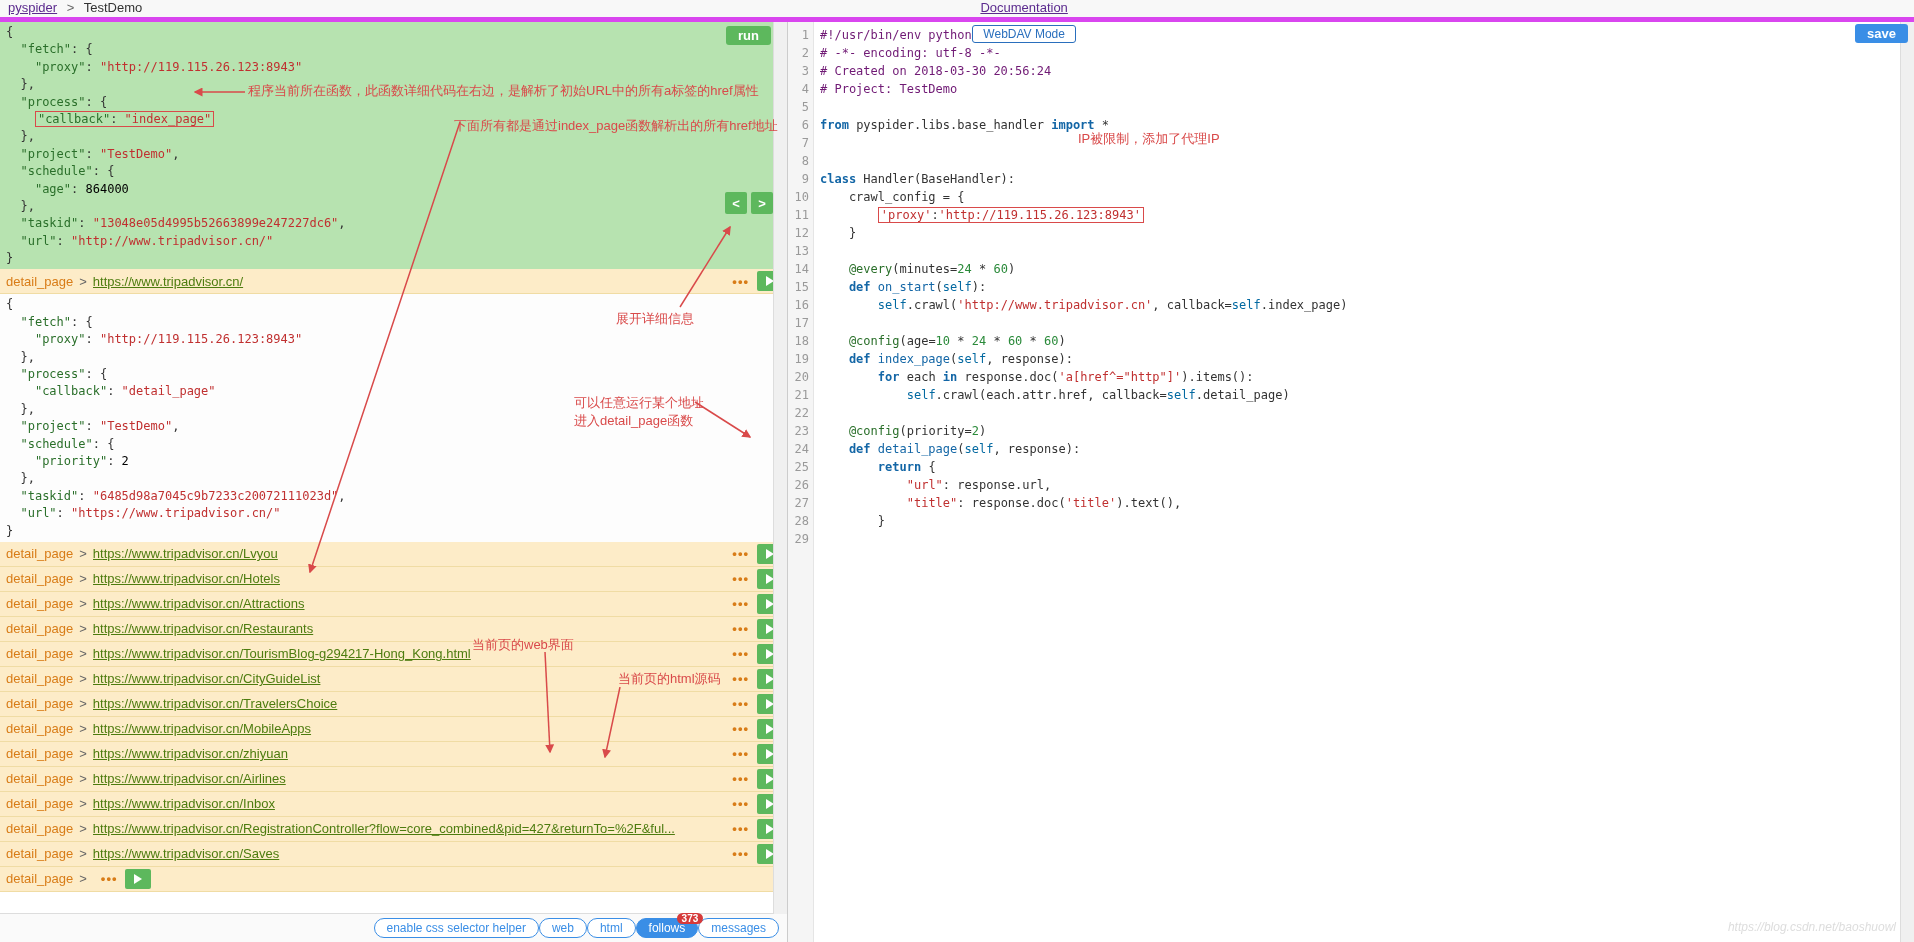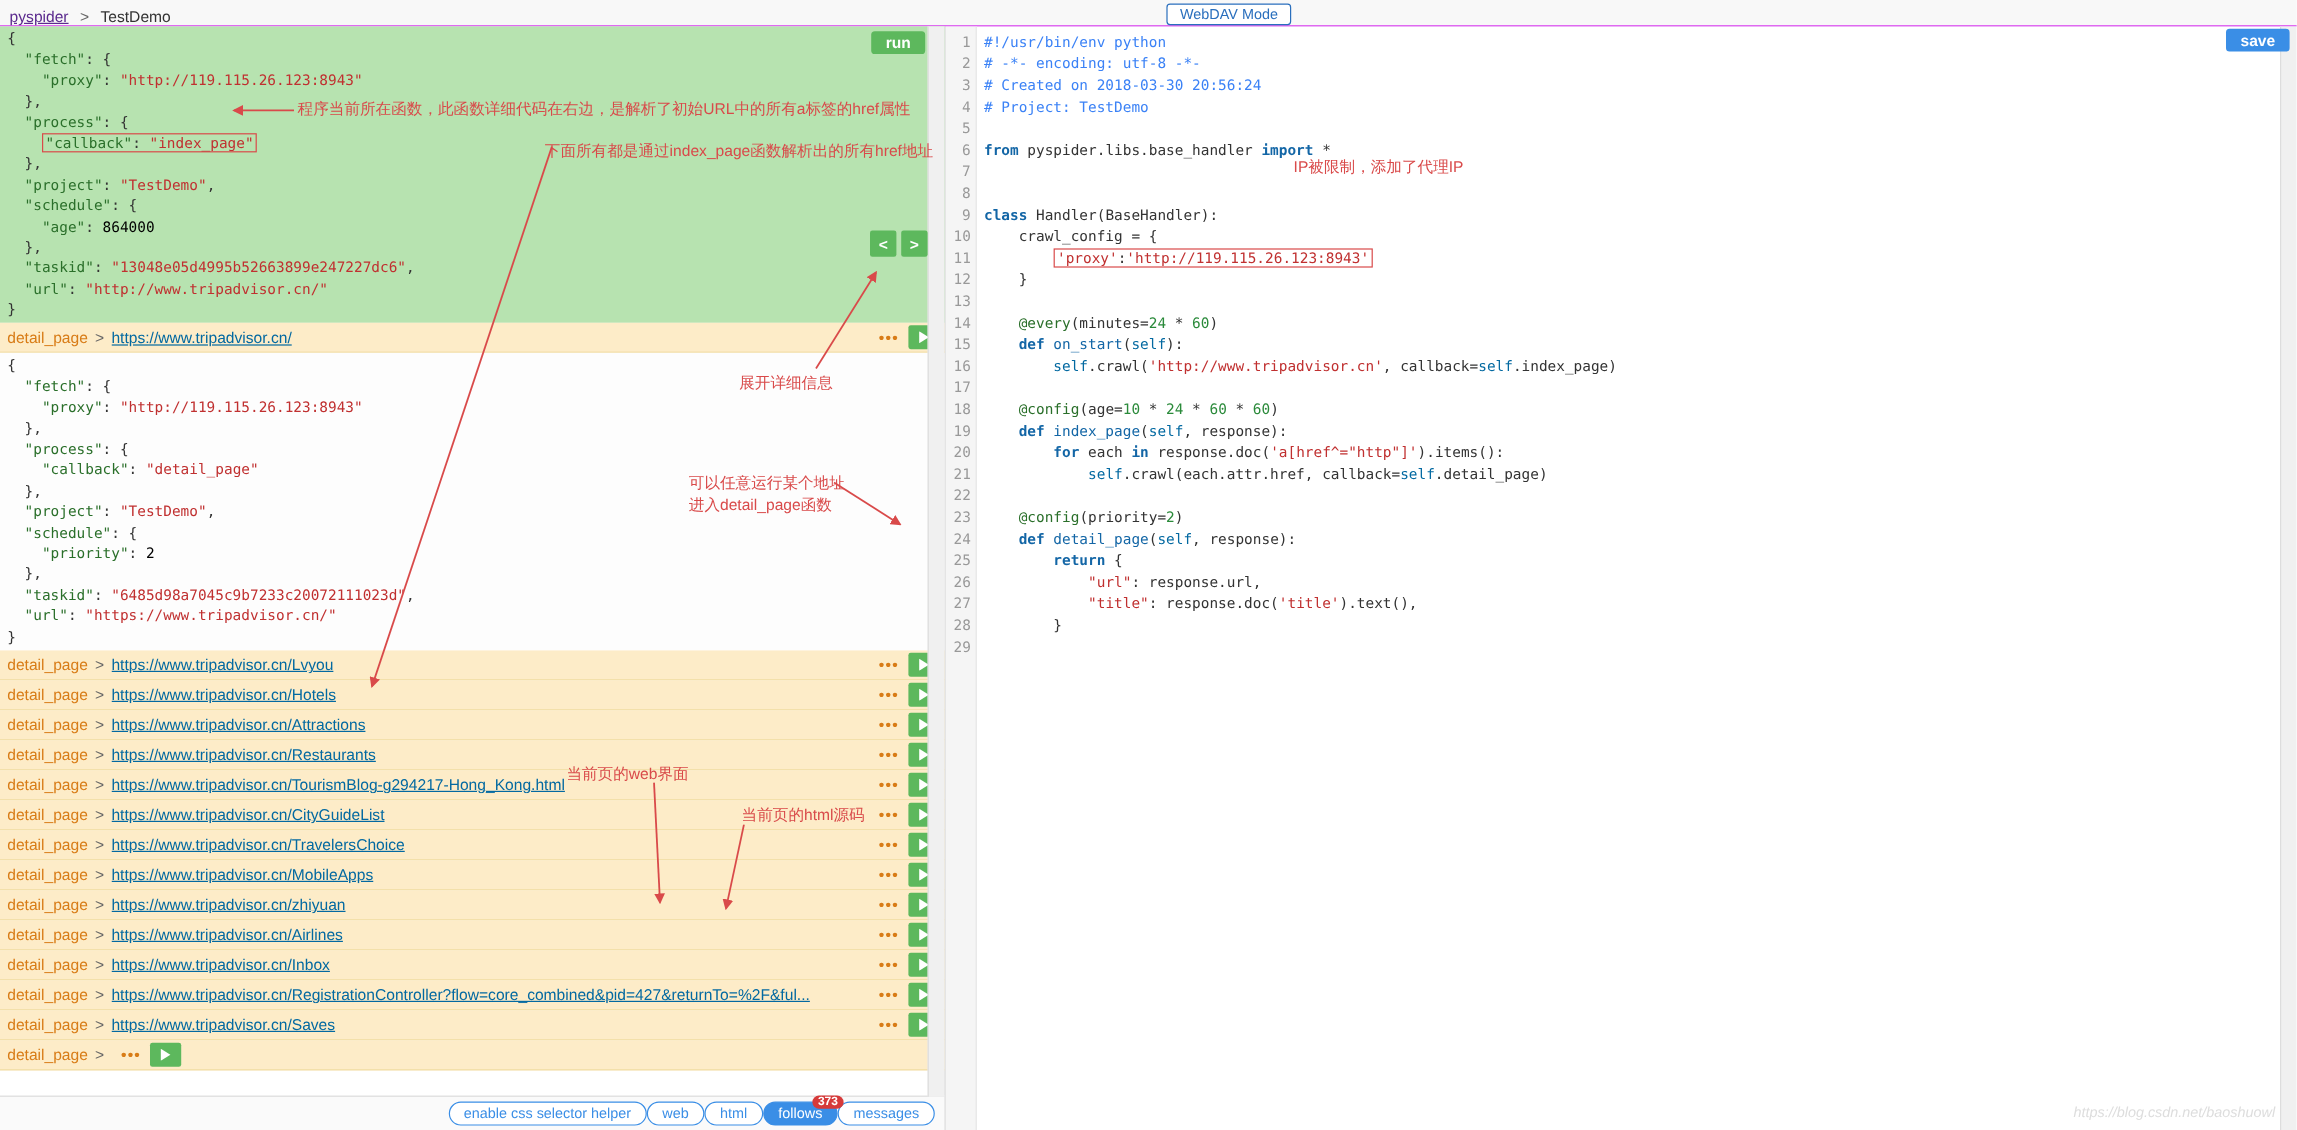--- a/index.html
+++ b/index.html
@@ -1,17 +1,17 @@
 <!DOCTYPE html>
 <html><head>
 <meta charset="utf-8">
 <style>
   * { margin: 0; padding: 0; box-sizing: border-box; }
   body { font-family: "Helvetica Neue", Helvetica, Arial, sans-serif; font-size: 13px; color: #333; background: #fff; width: 1914px; height: 942px; overflow: hidden; position: relative; }
-  .topbar { height: 22px; display: flex; align-items: flex-end; padding: 0 8px; border-bottom: 1px solid #d946ef; background: #f8f8f8; }
+  .topbar { height: 22px; display: flex; align-items: flex-start; padding: 0 8px; border-bottom: 5px solid #d946ef; background: #f8f8f8; }
   .topbar .bc a { color: #5b2a8e; text-decoration: underline; }
   .topbar .bc .sep { margin: 0 6px; color: #666; }
   .topbar .right { margin-left: auto; display: flex; align-items: center; gap: 10px; }
   .topbar .doclink { color: #5b2a8e; text-decoration: underline; }
   .btn-webdav { border: 1px solid #2a6fbd; color: #2a6fbd; background: #fff; padding: 1px 10px; border-radius: 3px; font-size: 12px; cursor: pointer; }
   .main { display: flex; height: 920px; }
   .left { width: 788px; border-right: 1px solid #ccc; display: flex; flex-direction: column; position: relative; }
   .right { flex: 1; display: flex; flex-direction: column; position: relative; }
 
   .run-btn { position: absolute; right: 16px; top: 4px; background: #5db85d; color: #fff; padding: 2px 12px; border-radius: 3px; font-size: 13px; font-weight: bold; cursor: pointer; z-index: 5; }
@@ -24,34 +24,34 @@
   .jv-str { color: #c03030; }
   .jv-num { color: #000000; }
   .boxed { border: 1px solid #d94a4a; padding: 0 2px; }
 
   .navbtns { position: absolute; right: 14px; top: 170px; display: flex; gap: 4px; z-index: 4; }
   .navbtn { width: 22px; height: 22px; background: #5db85d; color: #fff; display: flex; align-items: center; justify-content: center; font-weight: bold; border-radius: 2px; cursor: pointer; }
 
   .row { display: flex; align-items: center; height: 25px; background: #fdecc8; border-bottom: 1px solid #f0dca4; padding: 0 6px; font-size: 13px; }
   .row .cb { color: #d87c17; font-weight: 500; }
   .row .sep { color: #666; margin: 0 6px; }
-  .row .url { color: #0369a1; text-decoration: underline; flex: 1; white-space: nowrap; overflow: hidden; text-overflow: ellipsis; }
+  .row .url { color: #4d7c0f; text-decoration: underline; flex: 1; white-space: nowrap; overflow: hidden; text-overflow: ellipsis; }
   .row .more { color: #d87c17; font-weight: bold; letter-spacing: 1px; margin: 0 8px; cursor: pointer; }
   .row .play { width: 26px; height: 20px; background: #5db85d; display: flex; align-items: center; justify-content: center; border-radius: 2px; cursor: pointer; margin-right: -2px; }
   .row .play svg { width: 10px; height: 10px; fill: #fff; }
 
   .bottom-bar { display: flex; gap: 0; padding: 4px 8px; align-items: center; border-top: 1px solid #ddd; background: #fafafa; position: absolute; bottom: 0; left: 0; right: 0; }
   .bottom-bar .spacer { flex: 1; }
   .pillbtn { border: 1px solid #3a8ee6; color: #3a8ee6; background: #fff; padding: 2px 12px; border-radius: 14px; font-size: 12px; cursor: pointer; }
   .pillbtn.active { background: #3a8ee6; color: #fff; position: relative; }
   .badge { position: absolute; top: -6px; right: -6px; background: #d63a3a; color: #fff; font-size: 10px; border-radius: 8px; padding: 0 5px; font-weight: bold; }
 
   .gutter { width: 26px; background: #f5f5f5; color: #999; text-align: right; font-family: Consolas, Menlo, monospace; font-size: 12px; padding: 4px 4px 0 0; line-height: 1.5; border-right: 1px solid #e5e5e5; }
   .code { flex: 1; font-family: Consolas, Menlo, monospace; font-size: 12px; padding: 4px 0 0 6px; line-height: 1.5; white-space: pre; }
-  .code .cm { color: #3b82f6; }
+  .code .cm { color: #701a75; }
   .code .kw { color: #1366a6; font-weight: bold; }
   .code .fn { color: #1366a6; }
   .code .str { color: #c03030; }
   .code .num { color: #2a8a3a; }
   .code .dec { color: #2a6f2a; }
   .code .self { color: #0369a1; }
   .code .box { border: 1px solid #d94a4a; padding: 0 2px; margin-top: 48px; }
   .codewrap { display: flex; flex: 1; overflow: hidden; }
 
   .anno { position: absolute; color: #d94a4a; font-size: 13px; font-family: SimSun, "Microsoft YaHei", sans-serif; white-space: nowrap; z-index: 10; pointer-events: none; }

